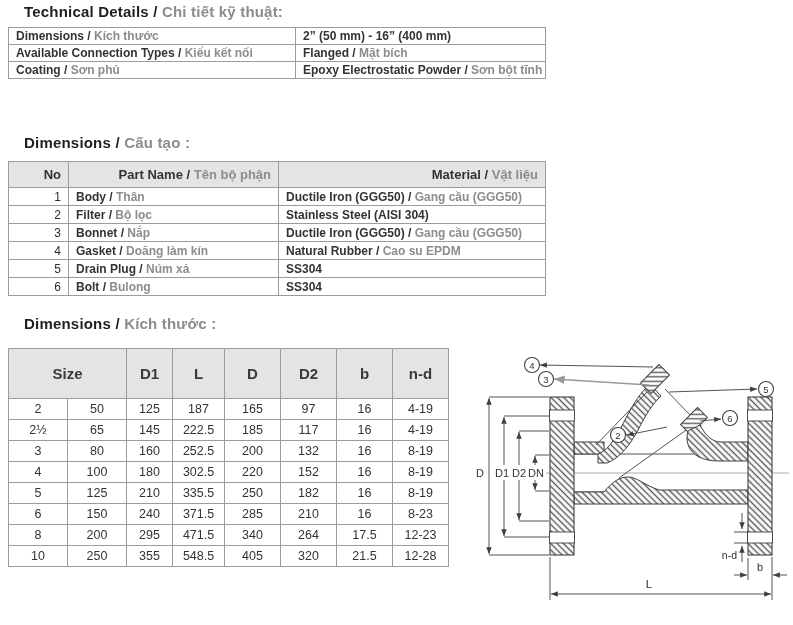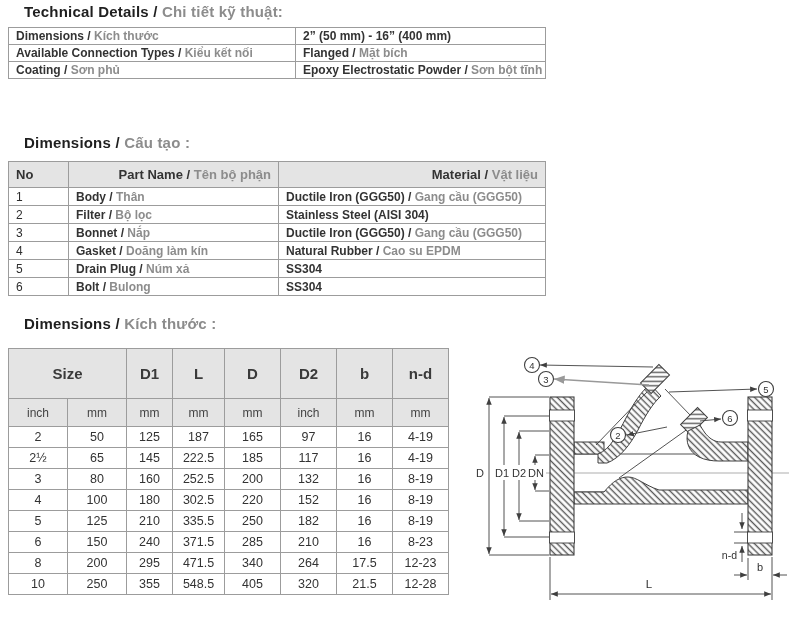--- a/index.html
+++ b/index.html
@@ -16,21 +16,21 @@
 
   
   .tech{left:8px;top:27px;width:538px}
   .tech td{height:16px}
   .tech td:first-child{width:272px}
 
   
   .comp{left:8px;top:161px;width:538px}
   .comp thead th{height:25px;background:#e4e4e4;font-size:13px;text-align:right}
   .comp tbody td{height:17px}
-  .comp .c-no{width:45px;text-align:left}
+  .comp .c-no{width:45px;text-align:right}
   .comp .c-part{width:195px}
 
   
   .dim{left:8px;top:348px;width:440px}
   .dim th,.dim td{text-align:center;padding:0 2px}
   .dim thead tr.h1 th{height:49px;background:#e4e4e4;font-size:15px;color:#3a3a3a}
   .dim thead tr.h2 th{height:27px;background:#e4e4e4;font-weight:normal;color:#444;font-size:12px}
   .dim tbody td{height:20px;font-size:12.5px;color:#333}
 
   .drawing{position:absolute;left:457px;top:332px;width:336px;height:293px}
@@ -124,30 +124,20 @@
   <thead>
     <tr class="h1">
       <th colspan="2">Size</th>
       <th>D1</th>
       <th>L</th>
       <th>D</th>
       <th>D2</th>
       <th>b</th>
       <th>n-d</th>
     </tr>
-    <tr class="h2">
-      <th>inch</th>
-      <th>mm</th>
-      <th>mm</th>
-      <th>mm</th>
-      <th>mm</th>
-      <th>inch</th>
-      <th>mm</th>
-      <th>mm</th>
-    </tr>
   </thead>
   <tbody>
       <tr>
         <td>2</td>
         <td>50</td>
         <td>125</td>
         <td>187</td>
         <td>165</td>
         <td>97</td>
         <td>16</td>

